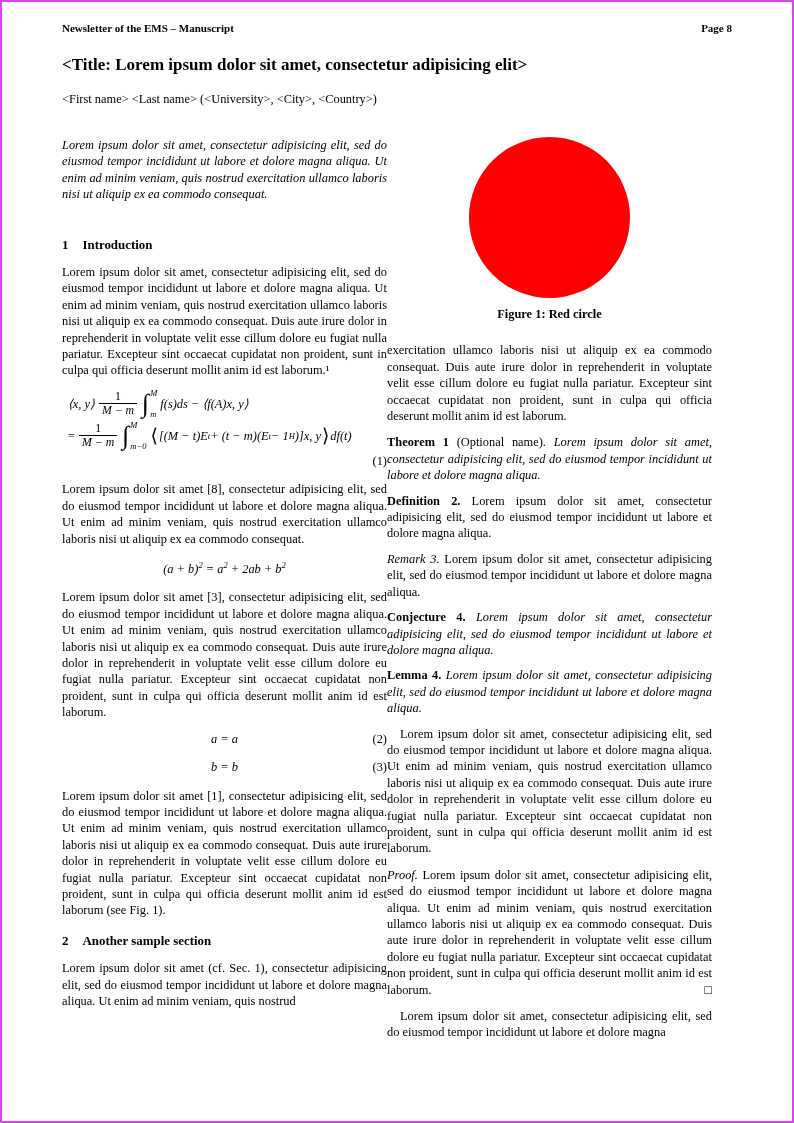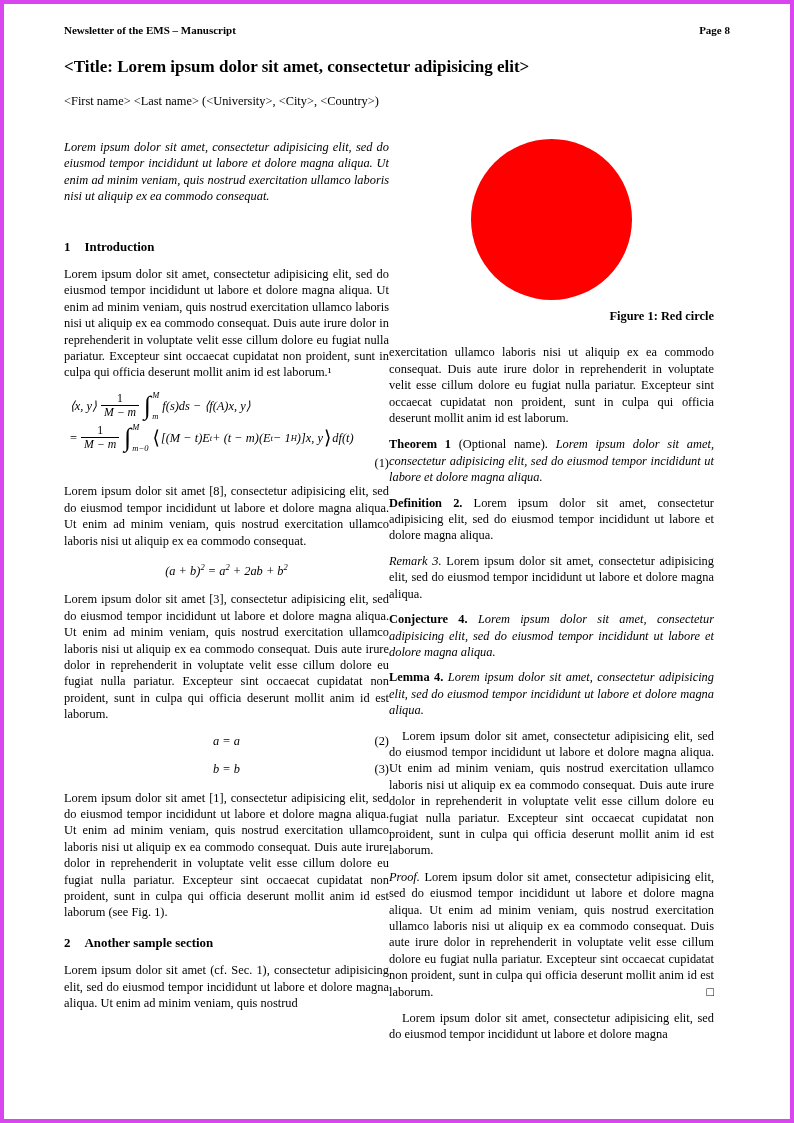--- a/index.html
+++ b/index.html
@@ -1,21 +1,21 @@
 <!DOCTYPE html>
 <html><head>
 <meta charset="utf-8">
 <style>
   * { box-sizing: border-box; margin: 0; padding: 0; }
   html, body { background: #ffffff; }
   body { width: 794px; height: 1123px; overflow: hidden; }
   .page {
     width: 794px; height: 1123px;
     background: #fff;
-    border: 4px solid #d946ef;
+    border: 2px solid #d946ef;
     padding: 20px 60px 0 60px;
     font-family: "Liberation Serif", serif;
     color: #000;
     overflow: hidden;
   }
   .header {
     display: flex; justify-content: space-between;
     font-size: 11px; font-weight: bold;
   }
   .title {
@@ -49,21 +49,21 @@
   .section-heading .sec-num { margin-right: 14px; }
 
   
   .figure-block { margin-bottom: 20px; }
   .circle-wrap { width: 100%; display: flex; justify-content: center; padding: 0 0 6px 0; }
   .red-circle {
     width: 161px; height: 161px; border-radius: 50%;
     background: #fe0000;
   }
   .fig-caption {
-    font-weight: bold; font-size: 12.4px; text-align: right;
+    font-weight: bold; font-size: 12.4px; text-align: center;
     margin-top: 2px;
   }
 
   
   .display-eq { margin: 10px 0 12px 0; }
   .eq-line {
     display: flex; align-items: center; justify-content: flex-start;
     font-style: italic; white-space: nowrap;
     margin: 2px 0 2px 6px;
   }

